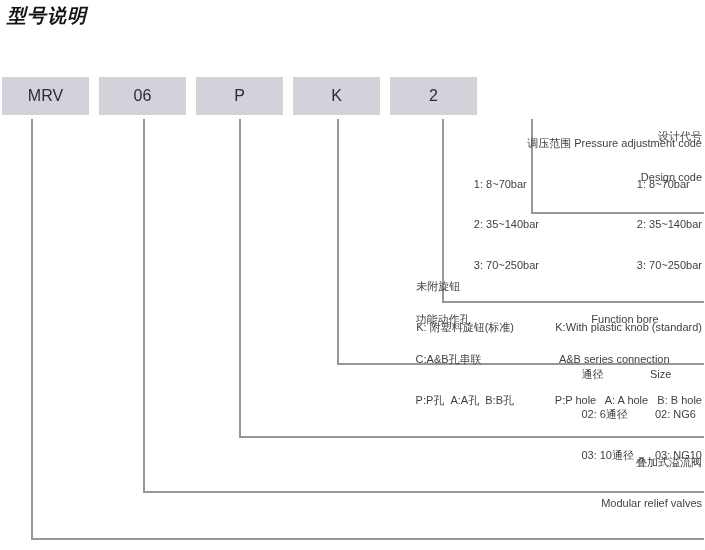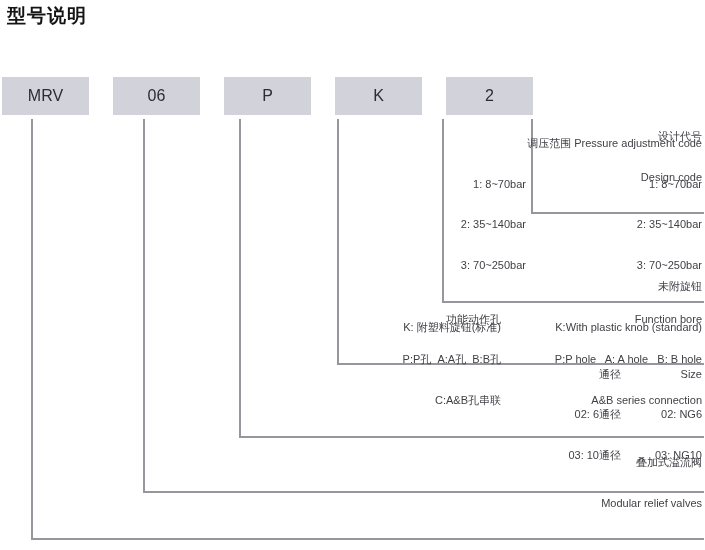--- a/index.html
+++ b/index.html
@@ -15,24 +15,25 @@
     position:relative;
     width:705px;height:550px;
     background:#ffffff;
     font-family:"Liberation Sans", sans-serif;
     overflow:hidden;
   }
   .page-title{
     position:absolute;left:7px;top:3px;
     font-size:19px;font-weight:bold;color:var(--title_text);
     letter-spacing:1px;
+    font-style:italic;
   }
   .boxes{
     position:absolute;left:2px;top:77px;
-    display:flex;gap:24px;
+    display:flex;gap:10px;
   }
   .code-box{
     width:87px;height:38px;
     background:var(--box_fill);
     display:flex;align-items:center;justify-content:center;
     font-size:16px;color:var(--box_text);
   }
   .connector{
     position:absolute;right:1px;
     border-left:2px solid var(--line);
@@ -50,21 +51,21 @@
     color:var(--text);
     text-align:right;
     white-space:pre;
   }
   #lb1{bottom:339px;}
   #lb2{bottom:251px;}
   #lb3{bottom:189px;}
   #lb4{bottom:116px;}
   #lb5{bottom:61px;}
   #lb6{bottom:13px;}
-  .lrow{display:flex;justify-content:flex-end;gap:13px;}
+  .lrow{display:flex;}
   .lrow .zh{text-align:right;}
   .lrow .en{text-align:right;}
   .en2{width:163px;}
   .en3{width:188px;}
   .en5{width:68px;}
 </style>
 </head>
 <body>
 
 <div id="canvas">
@@ -126,26 +127,26 @@
       <span class="en en3">K:With plastic knob (standard)</span>
     </div>
   </div>
 
   <div class="label-block" id="lb4">
     <div class="lrow">
       <span class="zh">功能动作孔</span>
       <span class="en en3">Function bore</span>
     </div>
     <div class="lrow">
+      <span class="zh">C:A&amp;B孔串联</span>
+      <span class="en en3">A&amp;B series connection</span>
+    </div>
+    <div class="lrow">
       <span class="zh">P:P孔  A:A孔  B:B孔</span>
       <span class="en en3">P:P hole   A: A hole   B: B hole</span>
-    </div>
-    <div class="lrow">
-      <span class="zh">C:A&amp;B孔串联</span>
-      <span class="en en3">A&amp;B series connection</span>
     </div>
   </div>
 
   <div class="label-block" id="lb5">
     <div class="lrow">
       <span class="zh">通径</span>
       <span class="en en5">Size</span>
     </div>
     <div class="lrow">
       <span class="zh">02: 6通径</span>

